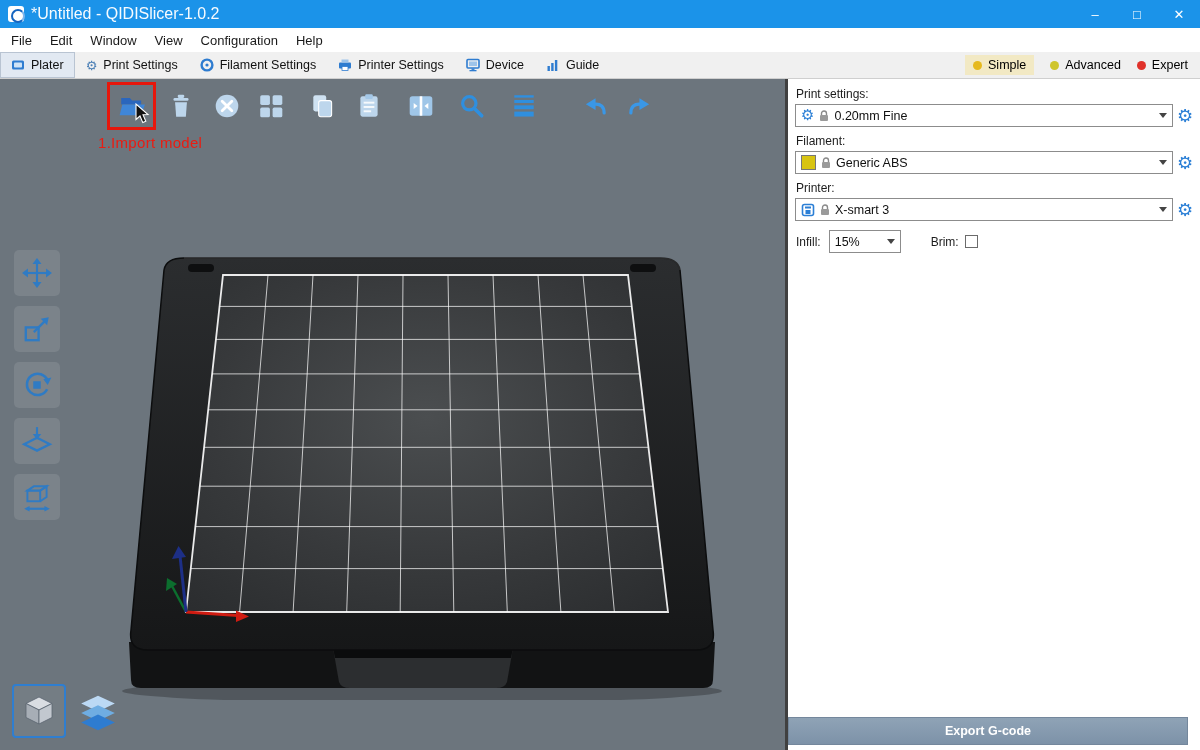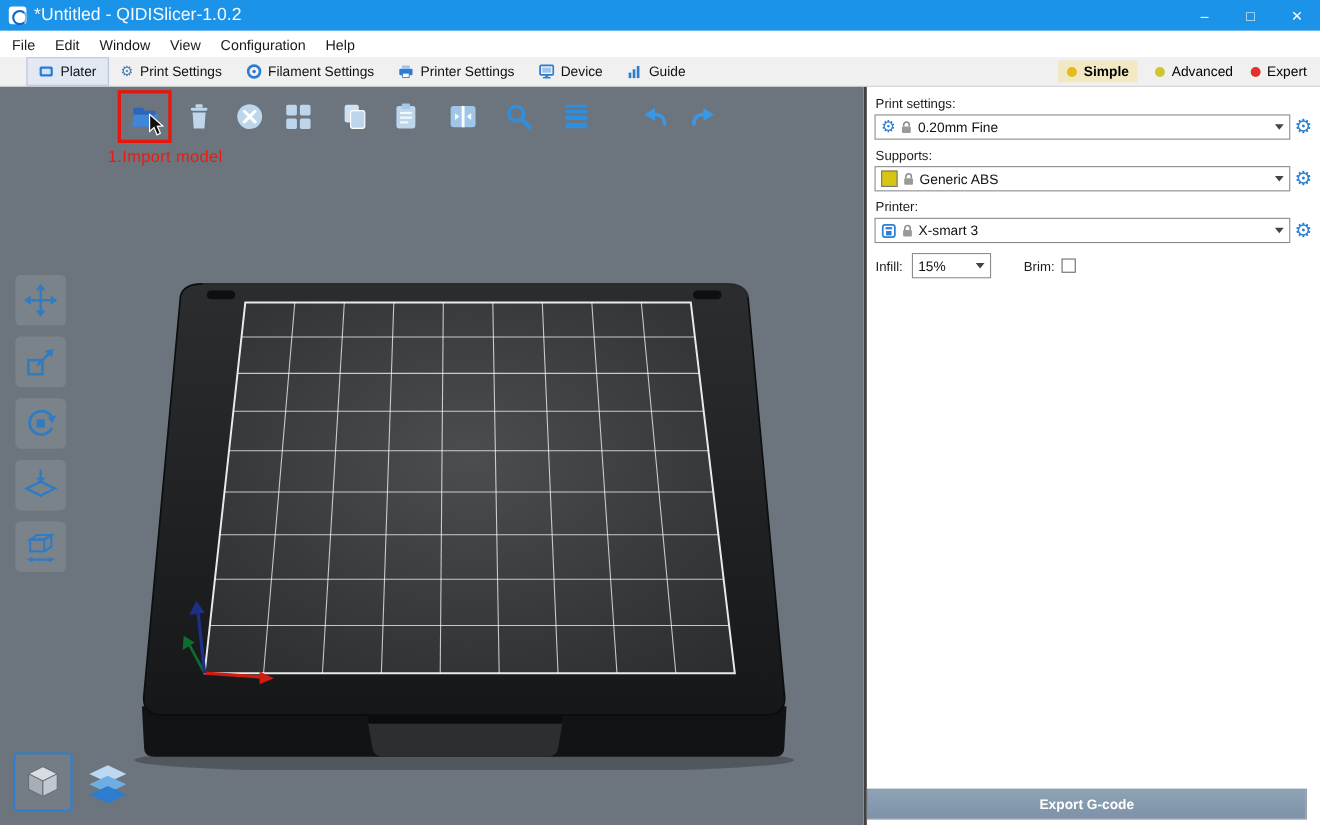--- a/index.html
+++ b/index.html
@@ -15,26 +15,26 @@
   .win-controls { margin-left:auto; display:flex; height:100%; }
   .win-btn { width:42px; display:flex; align-items:center; justify-content:center; font-size:13px; cursor:default; }
 
   
   .menubar { position:absolute; top:28px; left:0; right:0; height:24px; background:#fff; display:flex; align-items:center; padding-left:2px; }
   .menu-item { padding:4px 9px; font-size:13px; color:#1a1a1a; }
 
   
   .tabbar { position:absolute; top:52px; left:0; right:0; height:27px; background:#f0f0f0; border-bottom:1px solid #cfcfcf; display:flex; align-items:stretch; }
   .tab { display:flex; align-items:center; gap:6px; padding:0 11px; font-size:12.5px; color:#111; }
-  .tab.selected { background:#e2e9f2; box-shadow:inset 0 0 0 1px #b9c4d2;margin-left:24px; }
+  .tab.selected { background:#e2e9f2; box-shadow:inset 0 0 0 1px #b9c4d2; }
   .modes { margin-left:auto; display:flex; align-items:center; gap:16px; padding-right:12px; font-size:12.5px; }
   .mode { display:flex; align-items:center; gap:6px; }
   .mode .dot { width:9px; height:9px; border-radius:50%; }
   .dot-simple { background:#e6b91c; } .dot-advanced { background:#cfc52c; } .dot-expert { background:#e0312a; }
-  .mode.active { background:#f2e9c4; padding:3px 8px; font-weight:bold; }
+  .mode.active { background:#f2e9c4; padding:3px 8px; font-weight:normal; }
 
   
   .viewport { position:absolute; top:79px; left:0; width:785px; bottom:0; background:#6c757d; overflow:hidden; }
   .sidebar  { position:absolute; top:79px; left:785px; right:0; bottom:0; background:#fff; border-left:3px solid #404040; padding:6px 3px 0 7px; }
 
   
   .tbtn { position:absolute; top:7px; width:40px; height:40px; display:flex; align-items:center; justify-content:center; cursor:pointer; }
   .tbtn svg { width:28px; height:28px; }
   .hl-box { position:absolute; left:107px; top:3px; width:49px; height:48px; border:3px solid #e7170c; }
   .annotation-text { position:absolute; left:98px; top:55px; font-size:15px; color:#ea1c12; letter-spacing:.3px; }
@@ -366,21 +366,21 @@
         <svg width="10" height="12" viewBox="0 0 10 12">
             <path d="M2.5 5V3.5a2.5 2.5 0 0 1 5 0V5" fill="none" stroke="#8a8a8a" stroke-width="1.4"></path>
             <rect x="1" y="5" width="8" height="6" rx="1" fill="#9a9a9a"></rect>
           </svg>
         <span>0.20mm Fine</span>
         <span class="chev"></span>
       </div>
       <div class="gearbtn gear">⚙</div>
     </div>
 
-    <div class="sb-label">Supports:</div>
+    <div class="sb-label">Filament:</div>
     <div class="sb-row">
       <div class="combo">
         <span class="swatch" style="background:#d8c412"></span>
         <svg width="10" height="12" viewBox="0 0 10 12">
             <path d="M2.5 5V3.5a2.5 2.5 0 0 1 5 0V5" fill="none" stroke="#8a8a8a" stroke-width="1.4"></path>
             <rect x="1" y="5" width="8" height="6" rx="1" fill="#9a9a9a"></rect>
           </svg>
         <span>Generic ABS</span>
         <span class="chev"></span>
       </div>

